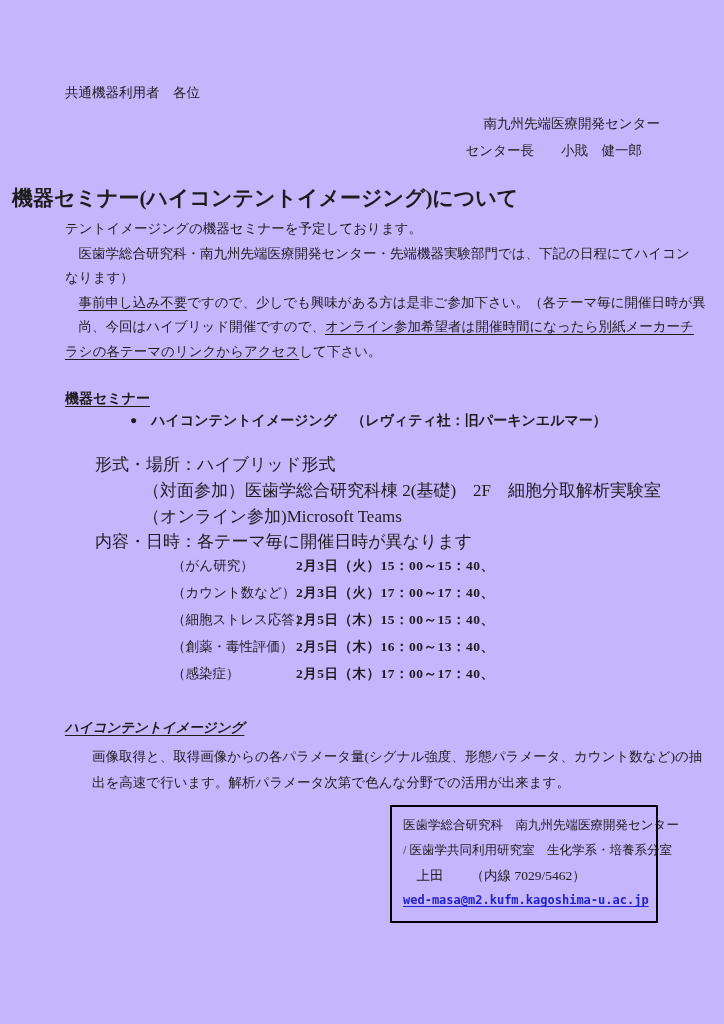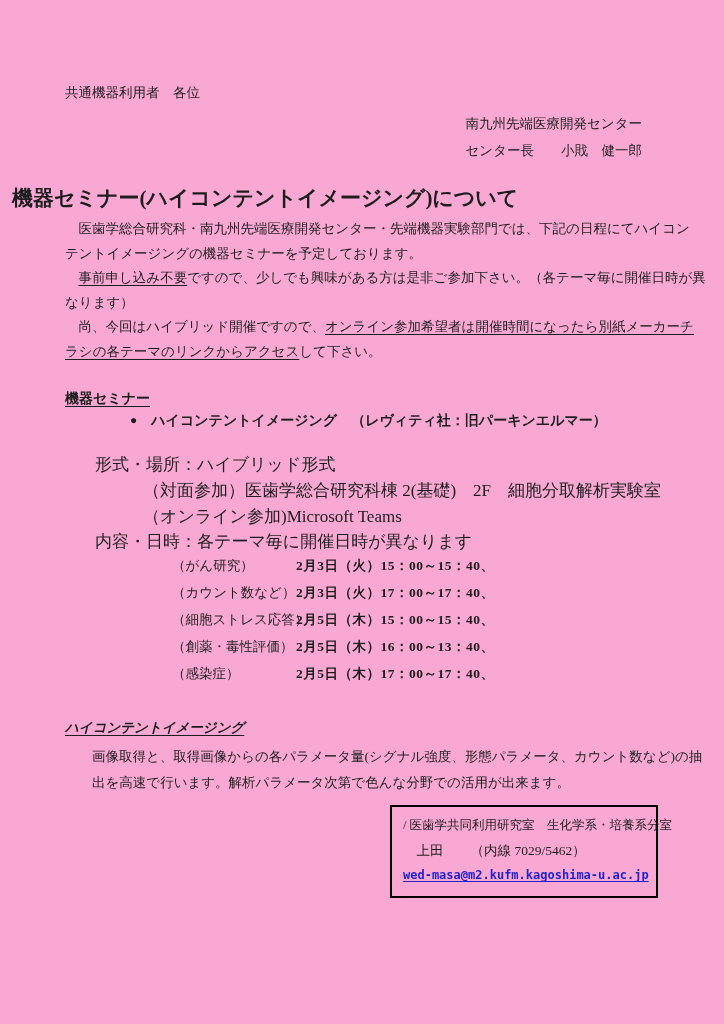--- a/index.html
+++ b/index.html
@@ -1,26 +1,26 @@
 <!DOCTYPE html>
 <html lang="ja"><head>
 <meta charset="utf-8">
 <style>
   html,body{margin:0;padding:0;background:#ffffff;}
   .page{
     position:relative;
     width:724px;height:1024px;
-    background:#f9a8d4;
+    background:#c4b5fd;
     overflow:hidden;
     font-family:"Liberation Serif","DejaVu Serif",serif;
     color:#1d1d1d;
   }
   .nowrap{white-space:nowrap;}
   .recipient{position:absolute;top:84px;left:65px;font-size:13.5px;}
-  .sender{position:absolute;top:110px;right:64px;font-size:13.5px;line-height:27px;}
+  .sender{position:absolute;top:110px;right:64px;text-align:right;font-size:13.5px;line-height:27px;}
   .sender-person{margin-right:18px;}
   .title{position:absolute;top:172px;left:0;width:100%;
          font-size:21px;font-weight:bold;margin:12px;}
   .intro{position:absolute;top:217px;left:65px;font-size:13.5px;line-height:24.5px;}
   .u{text-decoration:underline;text-underline-offset:3px;}
   .seminar-heading{position:absolute;top:390px;left:65px;font-size:14px;font-weight:bold;
                    text-decoration:underline;text-underline-offset:3px;}
   .bullet-line{position:absolute;top:412px;left:90px;font-size:14px;font-weight:bold;margin-left:40px;}
   .bullet{font-size:12px;margin-right:14px;vertical-align:1px;}
   .details{position:absolute;top:452px;left:95px;font-size:17px;line-height:25.8px;}
@@ -45,24 +45,24 @@
   <div class="recipient nowrap">共通機器利用者　各位</div>
 
   <div class="sender">
     <div class="nowrap">南九州先端医療開発センター</div>
     <div class="sender-person nowrap">センター長　　小戝　健一郎</div>
   </div>
 
   <h1 class="title nowrap">機器セミナー(ハイコンテントイメージング)について</h1>
 
   <div class="intro">
+    <div class="nowrap">テントイメージングの機器セミナーを予定しております。</div>
     <div class="nowrap">　医歯学総合研究科・南九州先端医療開発センター・先端機器実験部門では、下記の日程にてハイコン</div>
-    <div class="nowrap">テントイメージングの機器セミナーを予定しております。</div>
+    <div class="nowrap">なります）</div>
     <div class="nowrap"><span>　</span><span class="u">事前申し込み不要</span><span>ですので、少しでも興味がある方は是非ご参加下さい。（各テーマ毎に開催日時が異</span></div>
-    <div class="nowrap">なります）</div>
     <div class="nowrap"><span>　尚、今回はハイブリッド開催ですので、</span><span class="u">オンライン参加希望者は開催時間になったら別紙メーカーチ</span></div>
     <div class="nowrap"><span class="u">ラシの各テーマのリンクからアクセス</span><span>して下さい。</span></div>
   </div>
 
   <div class="seminar-heading nowrap">機器セミナー</div>
 
   <div class="bullet-line nowrap">
     <span class="bullet">●</span><span>ハイコンテントイメージング　（レヴィティ社：旧パーキンエルマー）</span>
   </div>
 
@@ -82,18 +82,19 @@
   </div>
 
   <div class="desc-heading nowrap">ハイコンテントイメージング</div>
 
   <div class="desc-body">
     <div class="nowrap">画像取得と、取得画像からの各パラメータ量(シグナル強度、形態パラメータ、カウント数など)の抽</div>
     <div class="nowrap">出を高速で行います。解析パラメータ次第で色んな分野での活用が出来ます。</div>
   </div>
 
   <div class="contact">
+    <div class="nowrap">医歯学総合研究科　南九州先端医療開発センター</div>
     <div class="nowrap">/ 医歯学共同利用研究室　生化学系・培養系分室</div>
     <div class="contact-person nowrap">　上田　　（内線 7029/5462）</div>
     <div class="nowrap"><a href="#" class="email">wed-masa@m2.kufm.kagoshima-u.ac.jp</a></div>
   </div>
 
 </div>
 
 </body></html>

